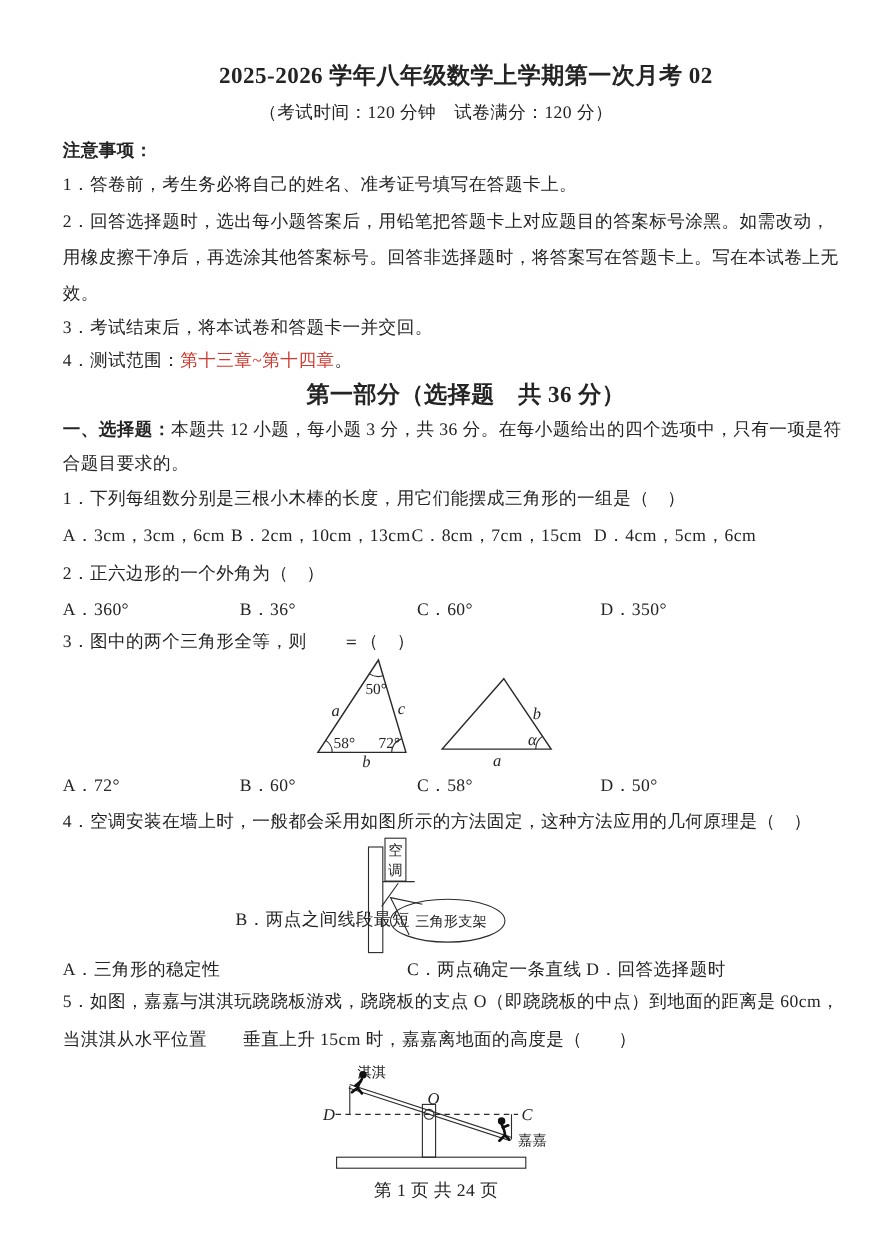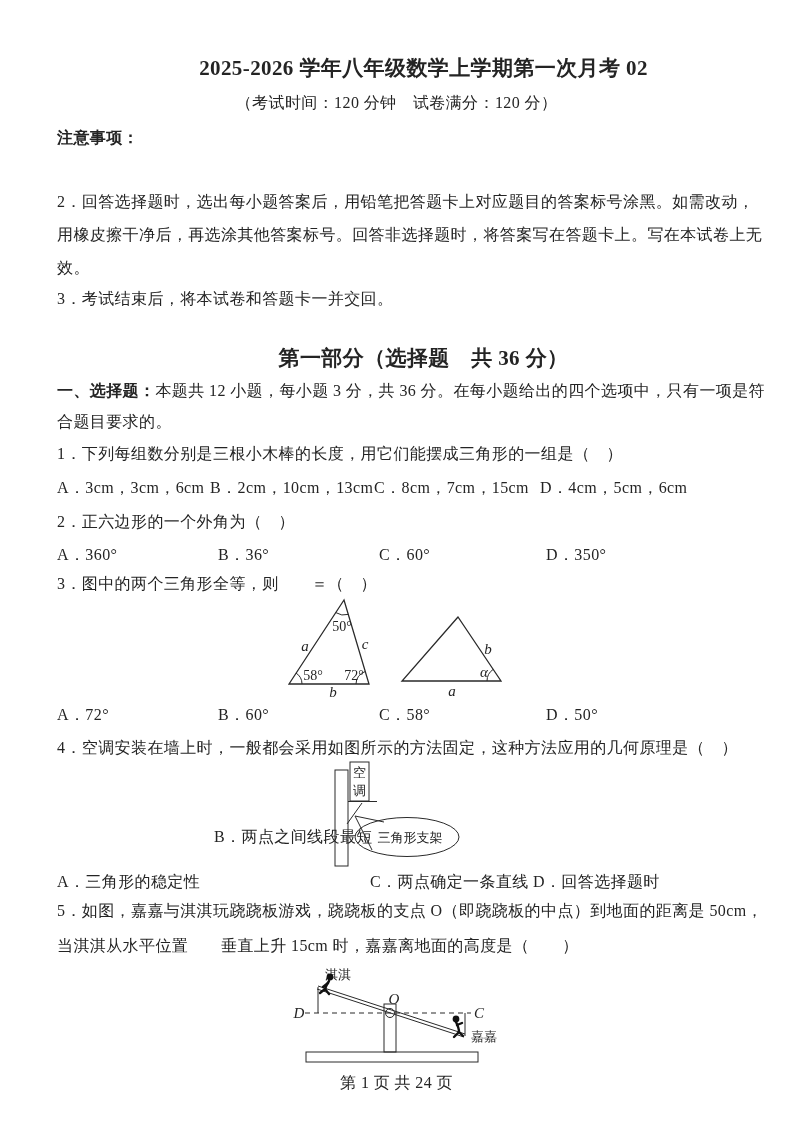--- a/index.html
+++ b/index.html
@@ -26,24 +26,26 @@
 </style>
 </head>
 <body>
 
 <div class="page">
 
   <div class="line center bold t17" style="top:57px">2025-2026 学年八年级数学上学期第一次月考 02</div>
   <div class="line center" style="top:92px">（考试时间：120 分钟　试卷满分：120 分）</div>
 
   <div class="line bold" style="top:127px;left:57px">注意事项：</div>
+  <div class="line" style="top:158px;left:57px">1．答卷前，考生务必将自己的姓名、准考证号填写在答题卡上。</div>
   <div class="line" style="top:191px;left:57px">2．回答选择题时，选出每小题答案后，用铅笔把答题卡上对应题目的答案标号涂黑。如需改动，</div>
   <div class="line" style="top:224px;left:57px">用橡皮擦干净后，再选涂其他答案标号。回答非选择题时，将答案写在答题卡上。写在本试卷上无</div>
   <div class="line" style="top:257px;left:57px">效。</div>
   <div class="line" style="top:288px;left:57px">3．考试结束后，将本试卷和答题卡一并交回。</div>
+  <div class="line" style="top:318px;left:57px"><span class="">4．测试范围：</span><span class="red">第十三章~第十四章</span><span class="">。</span></div>
 
   <div class="line center bold t17" style="top:347px">第一部分（选择题　共 36 分）</div>
   <div class="line" style="top:380px;left:57px"><span class="bold">一、选择题：</span><span class="">本题共 12 小题，每小题 3 分，共 36 分。在每小题给出的四个选项中，只有一项是符</span></div>
   <div class="line" style="top:411px;left:57px">合题目要求的。</div>
 
   <div class="line" style="top:443px;left:57px">1．下列每组数分别是三根小木棒的长度，用它们能摆成三角形的一组是（　）</div>
   <span class="line opt" style="top:477px;left:57px"><span class="lab">A．</span><span class="it">3cm，3cm，6cm</span></span>
   <span class="line opt" style="top:477px;left:210px"><span class="lab">B．</span><span class="it">2cm，10cm，13cm</span></span>
   <span class="line opt" style="top:477px;left:374px"><span class="lab">C．</span><span class="it">8cm，7cm，15cm</span></span>
   <span class="line opt" style="top:477px;left:540px"><span class="lab">D．</span><span class="it">4cm，5cm，6cm</span></span>
@@ -91,21 +93,21 @@
     <ellipse cx="77" cy="77" rx="52" ry="19.5" fill="#ffffff" class="thin"></ellipse>
     <path d="M54,62 L25,56 L42,90" fill="#ffffff" class="thin"></path>
     <text class="cjk" x="80" y="82" text-anchor="middle">三角形支架</text>
   </svg>
 
   <span class="line opt" style="top:871px;left:57px"><span class="lab">A．</span><span>三角形的稳定性</span></span>
   <span class="line opt" style="top:826px;left:214px"><span class="lab">B．</span><span>两点之间线段最短</span></span>
   <span class="line opt" style="top:871px;left:370px"><span class="lab">C．</span><span>两点确定一条直线</span></span>
   <span class="line opt" style="top:871px;left:533px"><span class="lab">D．</span><span>回答选择题时</span></span>
 
-  <div class="line" style="top:900px;left:57px"><span class="">5．如图，嘉嘉与淇淇玩跷跷板游戏，跷跷板的支点 </span><span class="it">O</span><span class="">（即跷跷板的中点）到地面的距离是 </span><span class="it">50</span><span class="">cm，</span></div>
+  <div class="line" style="top:900px;left:57px"><span class="">5．如图，嘉嘉与淇淇玩跷跷板游戏，跷跷板的支点 </span><span class="it">O</span><span class="">（即跷跷板的中点）到地面的距离是 </span><span class="it">60</span><span class="">cm，</span></div>
   <div class="line" style="top:935px;left:57px"><span class="">当淇淇从水平位置　　垂直上升 </span><span class="it">15</span><span class="">cm 时，嘉嘉离地面的高度是（　　）</span></div>
 
   <svg style="position:absolute;left:293px;top:963px" width="205" height="103" viewBox="0 0 205 103">
     <text class="cjk" x="45" y="16" text-anchor="middle">淇淇</text>
     <rect x="13" y="89" width="172" height="10" class="thin" fill="#b5b5b5"></rect>
     <rect x="91" y="41" width="12" height="48" fill="#ffffff" class="thin"></rect>
     <line x1="12" y1="50" x2="178" y2="50" class="dash"></line>
     <line x1="25" y1="23" x2="172" y2="71" class="thin"></line>
     <line x1="24" y1="26" x2="171" y2="74" class="thin"></line>
     <line x1="25" y1="24" x2="25" y2="50" class="thin"></line>

